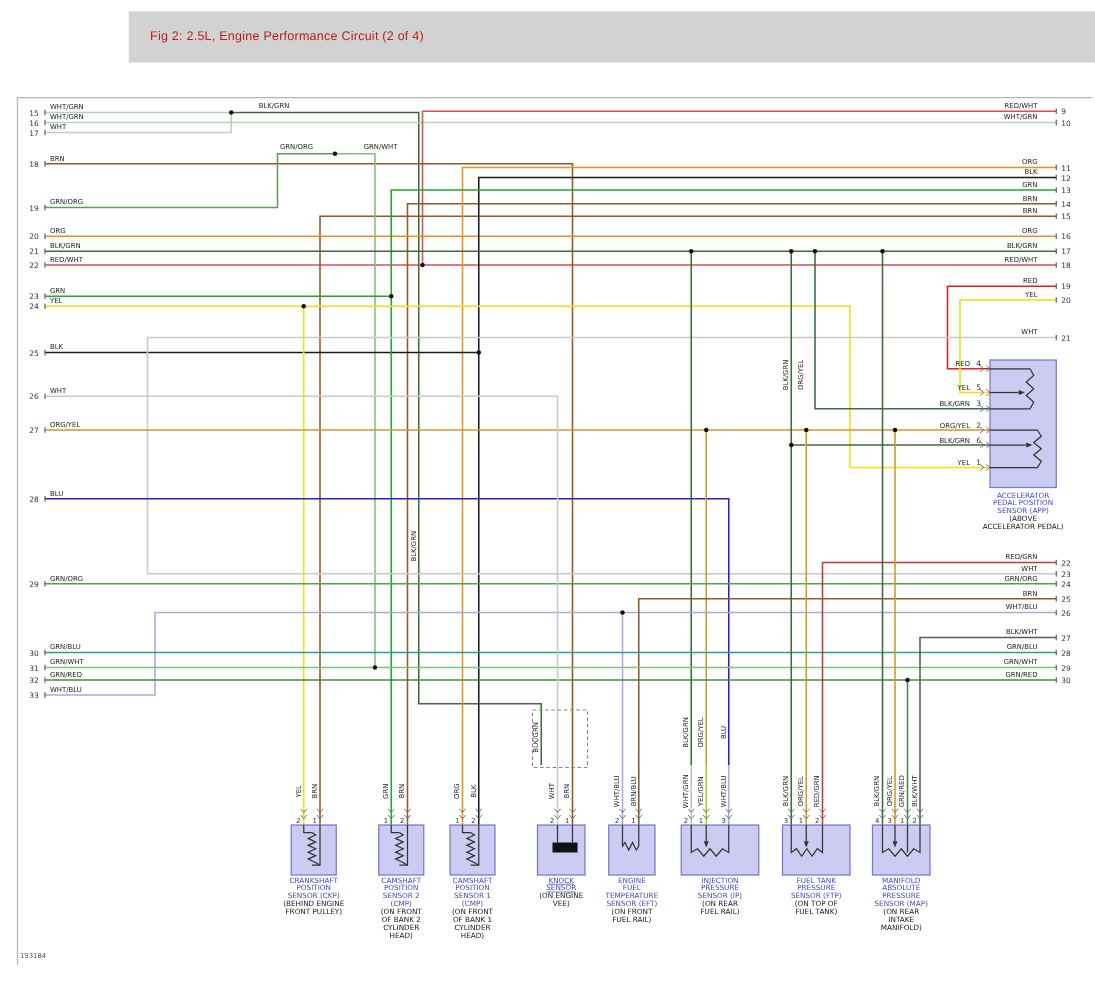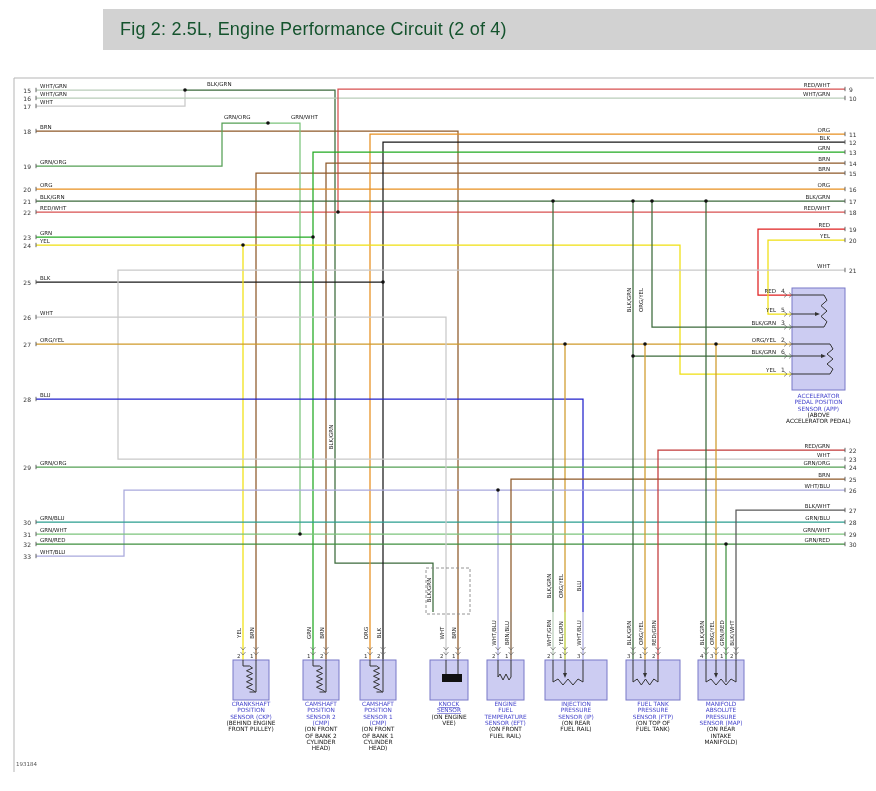--- a/index.html
+++ b/index.html
@@ -1,20 +1,20 @@
 <!DOCTYPE html>
 <html><head>
 <meta charset="utf-8">
 <style>
   html,body{margin:0;padding:0;background:#ffffff;}
   .page{position:relative;width:876px;height:791px;background:#ffffff;overflow:hidden;
         font-family:"Liberation Sans","DejaVu Sans",sans-serif;}
   .titlebar{position:absolute;left:103px;top:9px;right:0;height:41px;background:#d2d2d2;
             display:flex;align-items:center;box-sizing:border-box;padding-left:17px;}
-  .titlebar span{font-size:18px;color:#14532d;letter-spacing:.2px;}
+  .titlebar span{font-size:10px;color:#b91c1c;letter-spacing:.2px;}
   svg{position:absolute;left:0;top:0;}
   svg text{font-family:"DejaVu Sans",sans-serif;}
 </style>
 </head>
 <body>
 
 <div class="page">
   <div class="titlebar">
     <span>Fig 2: 2.5L, Engine Performance Circuit (2 of 4)</span>
   </div>

